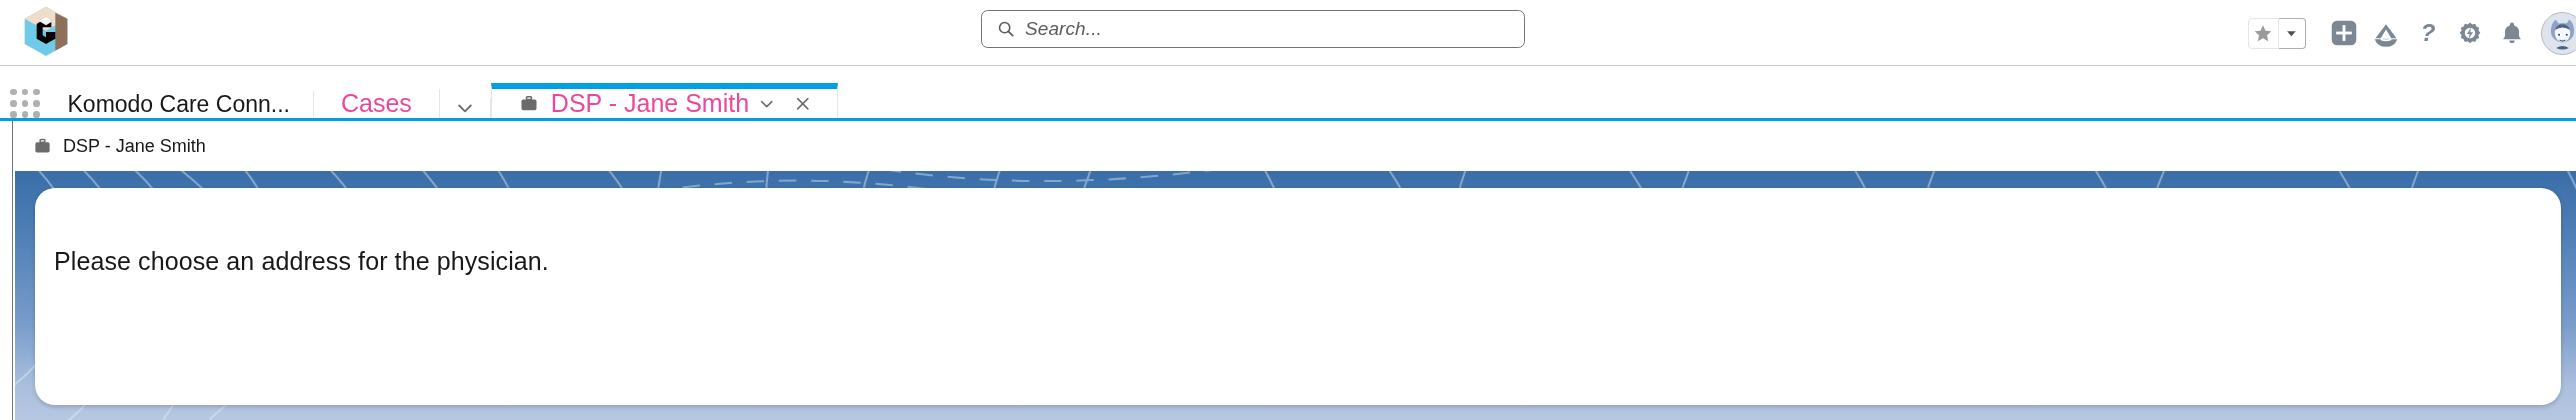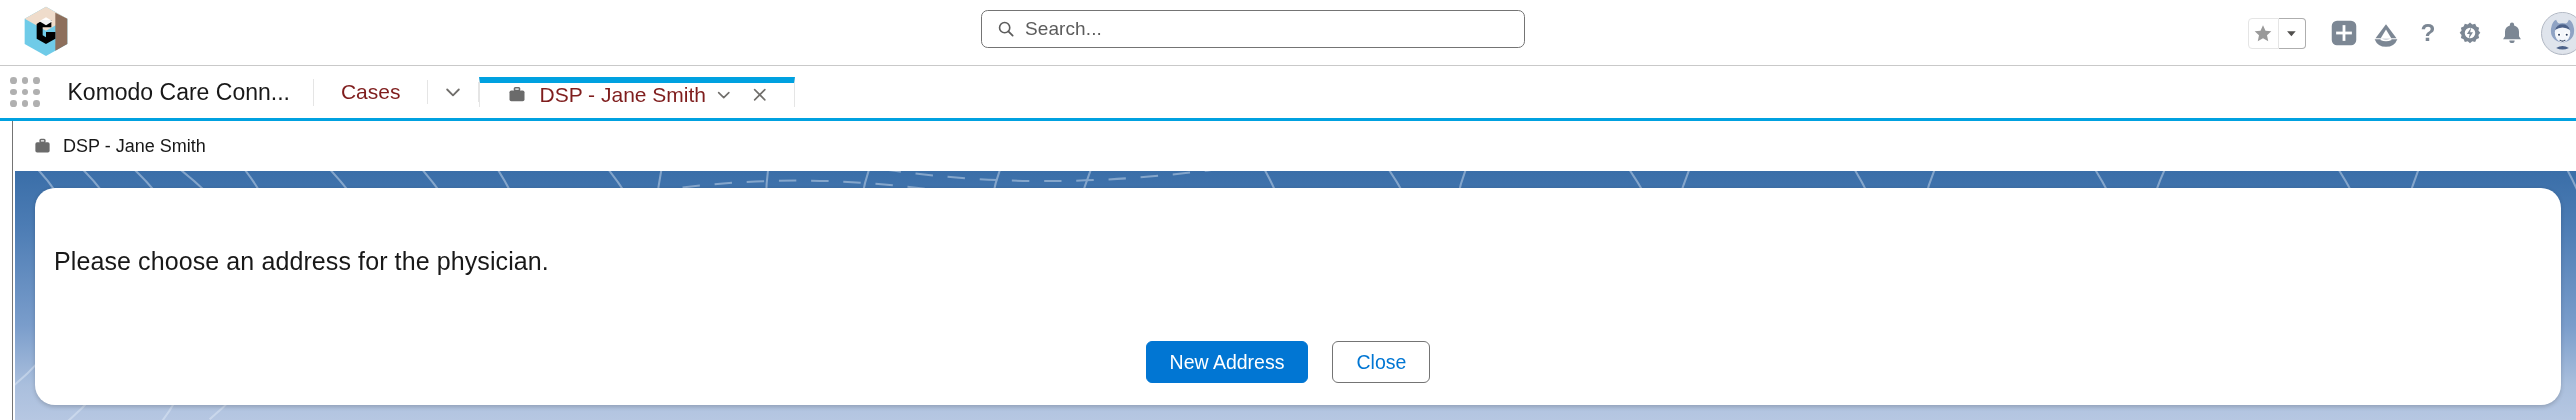--- a/index.html
+++ b/index.html
@@ -11,21 +11,21 @@
   }
 
   #app { position: relative; width: 2576px; height: 420px; }
 
   
   .global-header {
     position: absolute; top: 0; left: 0;
     width: 2576px; height: 66px;
     background: #fff;
     border-bottom: 1.3px solid #c9c9c9;
-    display: flex; align-items: center;
+    display: flex; align-items: center; font-style: italic;
   }
 
   .brand-logo {
     position: absolute; left: 22px; top: 5.4px;
     width: 48px; height: 54px;
   }
 
   
   .global-search {
     position: absolute; left: 981px; top: 10px;
@@ -83,21 +83,21 @@
     margin-left: 8px; margin-right: -8px;
     display: flex; align-items: flex-end; justify-content: center;
     cursor: pointer;
   }
 
   
   .app-nav {
     position: absolute; top: 66px; left: 0;
     width: 2576px; height: 52px;
     background: #fff;
-    display: flex; align-items: center;
+    display: flex; align-items: flex-end;
   }
   .app-launcher {
     width: 50px;
     display: flex; align-items: center; justify-content: center;
     cursor: pointer;
   }
   .waffle { display: grid; grid-template-columns: repeat(3, 6.7px); gap: 4.7px; }
   .waffle i { width: 6.7px; height: 6.7px; background: #b0b0b0; border-radius: 50%; display: block; }
 
   .app-name {
@@ -105,21 +105,21 @@
     padding: 0 23px 0 17.5px;
     font-size: 23px; color: #181818;
     white-space: nowrap;
     border-right: 1.3px solid #e5e5e5;
     cursor: pointer;
   }
 
   .nav-tab {
     display: flex; align-items: center;
     padding: 0 27px;
-    font-size: 21px; color: #7f1d1d;
+    font-size: 25px; color: #ec4899;
     border-right: 1.3px solid #e5e5e5;
     white-space: nowrap;
     cursor: pointer;
   }
   .nav-tab-caret {
     width: 51px;
     display: flex; align-items: center; justify-content: center;
     border-right: 1.3px solid #e5e5e5;
     cursor: pointer;
   }
@@ -428,19 +428,15 @@
         <path d="M1200 -20 q320 70 700 0"></path>
         <path d="M2400 60 q300 -50 620 30"></path>
       </g>
     </svg>
   </div>
 
   <div class="card">
     <div class="card-msg">Please choose an address for the physician.</div>
   </div>
 
-  <div class="card-actions">
-    <button class="btn btn-brand">New Address</button>
-    <button class="btn btn-neutral">Close</button>
-  </div>
 
 </div>
 
 
 </body></html>

